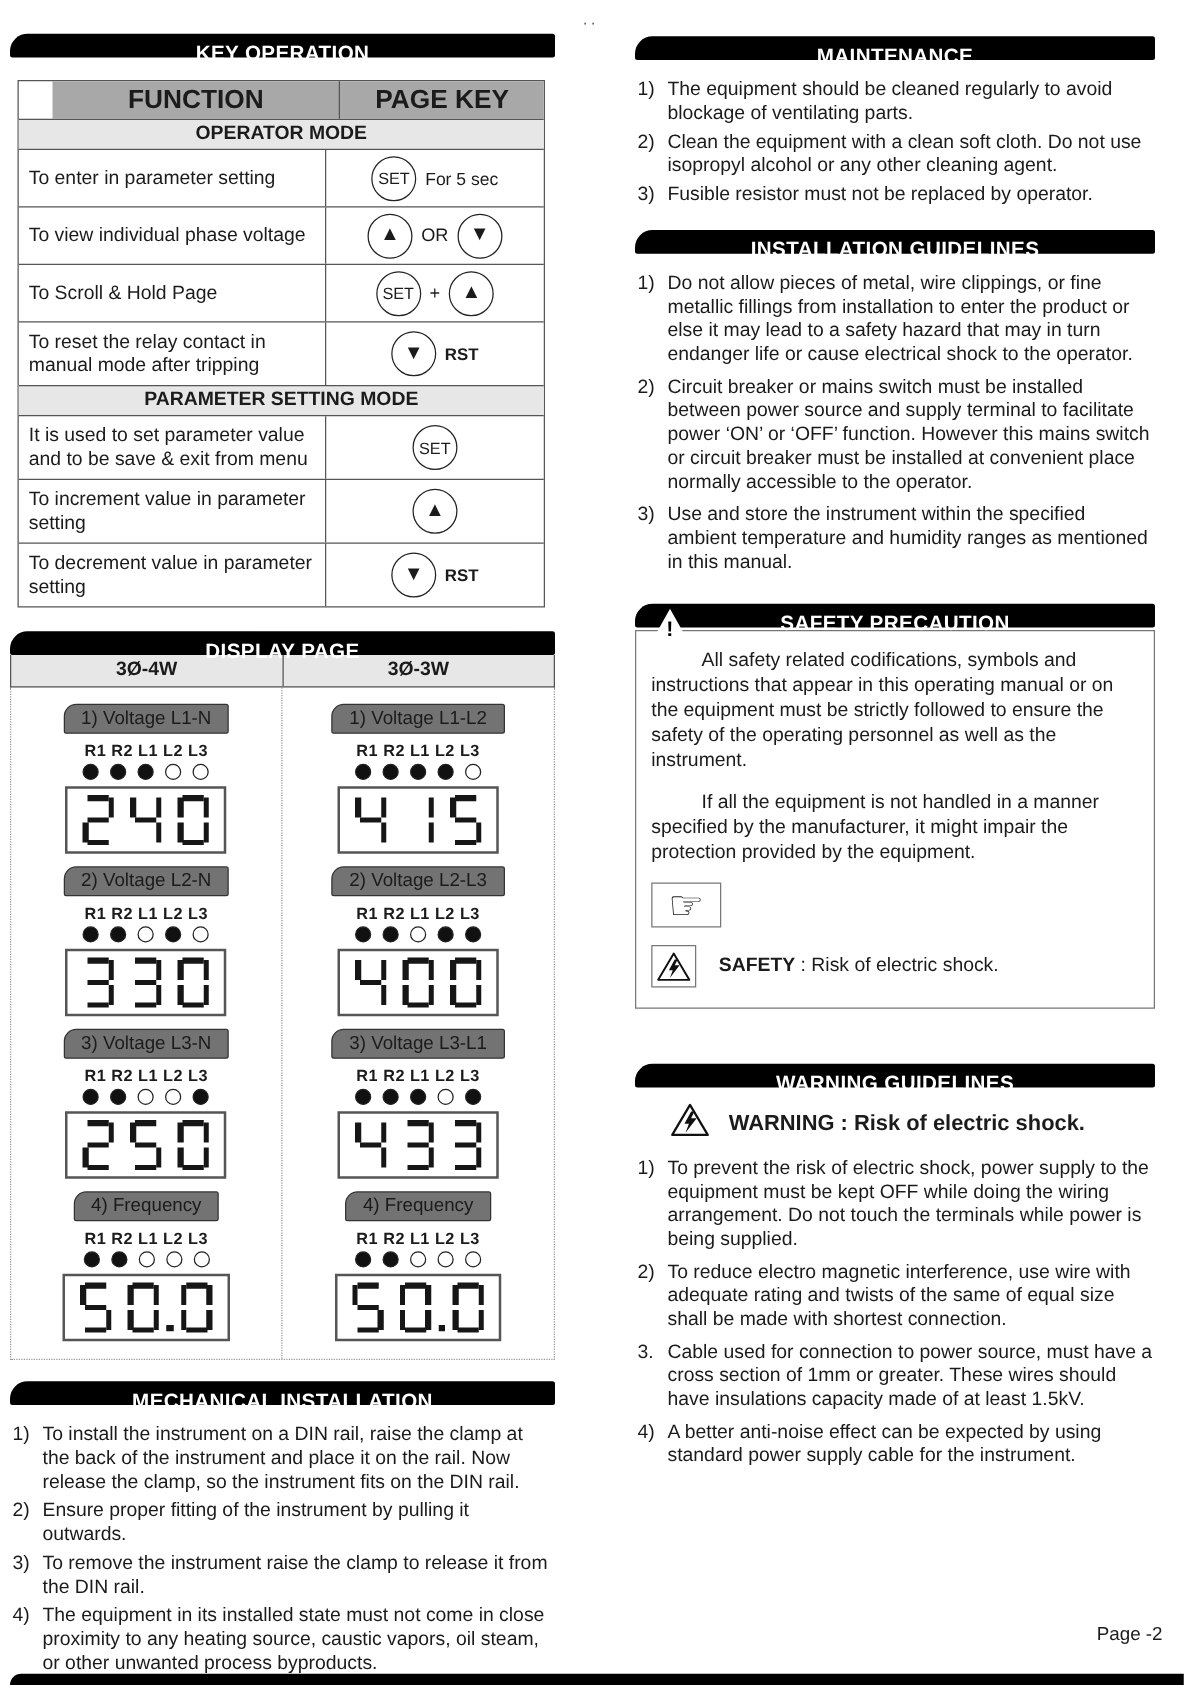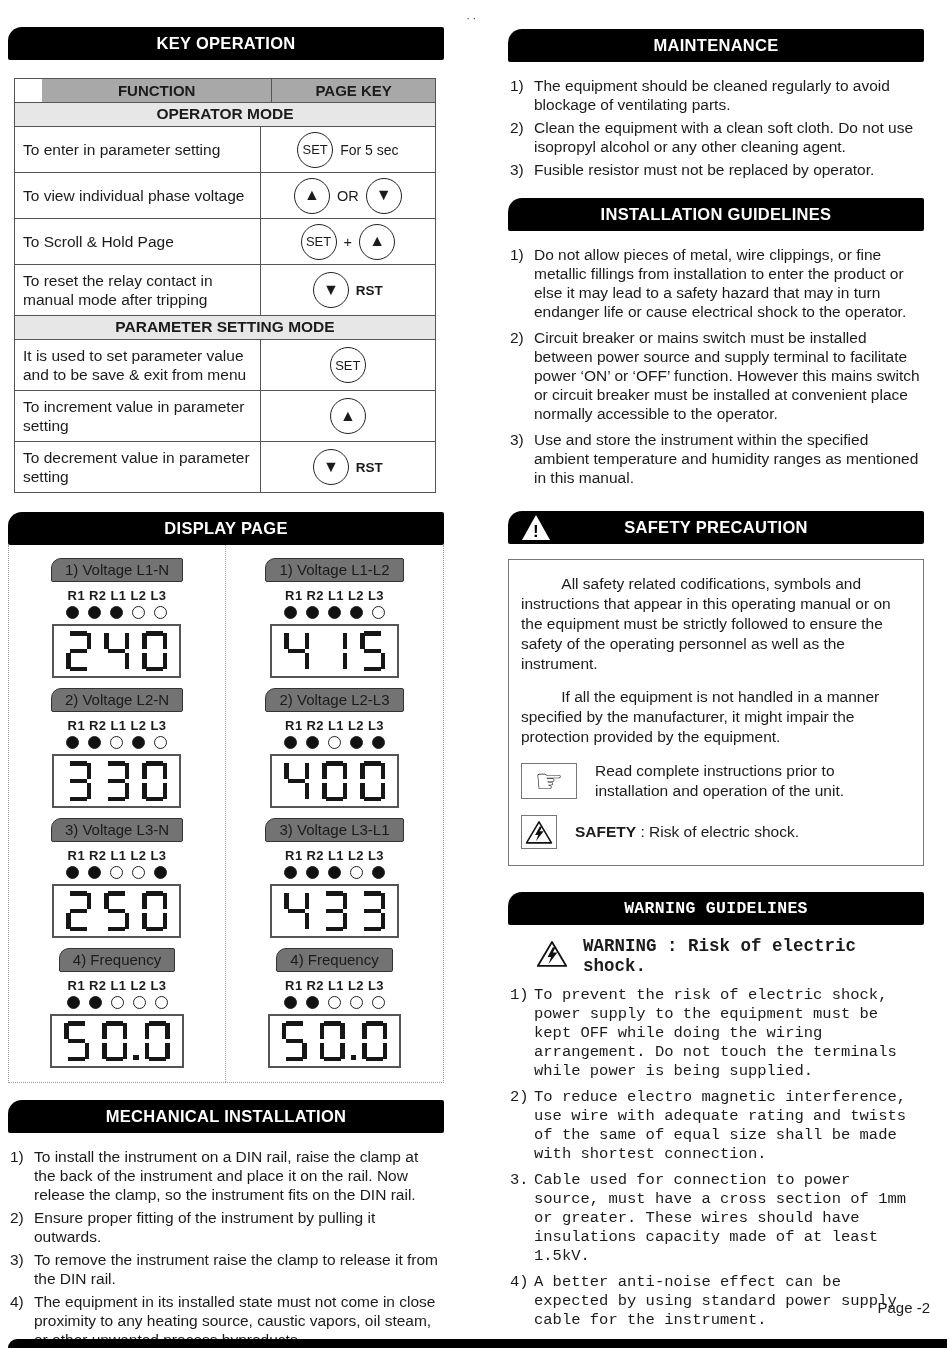--- a/index.html
+++ b/index.html
@@ -1,24 +1,24 @@
 <!DOCTYPE html>
 <html><head>
 <meta charset="utf-8">
 <style>
   html,body{margin:0;padding:0;background:#fff;}
   body{width:950px;height:1348px;position:relative;font-family:"Liberation Sans",sans-serif;color:#1b1b1b;overflow:hidden;}
   .col-left{position:absolute;left:8px;top:27px;width:436px;}
   .col-right{position:absolute;left:508px;top:29px;width:416px;}
-  .bar{background:#000;color:#fff;font-weight:bold;font-size:16.5px;height:33px;line-height:33px;text-align:center;border-radius:14px 2px 2px 2px;letter-spacing:.3px;}
+  .bar{background:#000;color:#fff;font-weight:bold;font-size:16.5px;height:19px;line-height:33px;text-align:center;border-radius:14px 2px 2px 2px;letter-spacing:.3px;}
   
   .ko-table{margin:18px 8px 0 6px;border:1.5px solid #555;}
   .ko-table > div + div{border-top:1.5px solid #555;}
   .hrow,.krow{display:flex;}
-  .hrow{background:#a8a8a8;font-weight:bold;font-size:15px;margin-left:27px;}
+  .hrow{background:#a8a8a8;font-weight:bold;font-size:21px;margin-left:27px;}
   .hrow .hc{padding:3px 0;text-align:center;}
   .hc1{width:58.5%;border-right:1.5px solid #555;}
   .hc2{width:41.5%;}
   .mrow{background:#e7e7e7;font-weight:bold;font-size:15.5px;text-align:center;padding:2px 0 3px;}
   .fcell{width:58.5%;border-right:1.5px solid #555;display:flex;align-items:center;padding:6px 8px;font-size:15.5px;line-height:19px;box-sizing:border-box;min-height:45px;}
   .kcell{width:41.5%;display:flex;align-items:center;justify-content:center;gap:7px;padding:4px 2px;box-sizing:border-box;}
   .kbtn{width:36px;height:36px;min-width:36px;border:1.8px solid #222;border-radius:50%;background:#fff;display:flex;align-items:center;justify-content:center;font-size:13px;font-weight:normal;box-sizing:border-box;}
   .kbtn.karr{font-size:16px;padding-bottom:1px;}
   .ksep{font-size:14.5px;}
   .kafter{font-size:14px;}
@@ -50,21 +50,21 @@
   .segdot{width:5.5px;height:5.5px;background:#161616;align-self:flex-end;margin:0 -7px 1px -7px;}
   
   .list{margin-top:14px;}
   .li{display:flex;font-size:15.5px;line-height:19px;margin-bottom:4px;}
   .lm{flex:0 0 26px;padding-left:2px;box-sizing:border-box;}
   .lt{flex:1;}
   .list.sp .li{margin-bottom:7px;}
   
   .sp-bar{position:relative;}
   .sp-tri{position:absolute;left:13px;top:3px;}
-  .sp-box{margin-top:15px;border:1.5px solid #777;padding:14px 10px 16px 12px;font-size:15.5px;line-height:20px;}
+  .sp-box{margin-top:2px;border:1.5px solid #777;padding:14px 10px 16px 12px;font-size:15.5px;line-height:20px;}
   .sp-box p{margin:0;text-indent:2.6em;}
   .sp-box p + p{margin-top:13px;}
   .note{display:flex;align-items:center;gap:18px;margin-top:14px;}
   .icobox{border:1.5px solid #777;display:flex;align-items:center;justify-content:center;background:#fff;box-sizing:border-box;}
   .hand{width:56px;height:36px;font-size:32px;line-height:36px;text-align:center;}
   .elecbox{width:36px;height:34px;}
   .note-text{max-width:312px;}
   .wlabel{font-weight:bold;}
   
   .wg-head{display:flex;align-items:center;gap:15px;margin:11px 0 10px 28px;font-size:17.5px;font-weight:bold;}
@@ -135,20 +135,24 @@
       <div class="fcell">To decrement value in parameter setting</div>
       <div class="kcell">
           <span class="kbtn karr">▼</span>
           <span class="kafter krst">RST</span>
         </div>
     </div>
   </div>
 
   <div class="dp-wrap">
     <div class="bar">DISPLAY PAGE</div>
+    <div class="dp-head">
+      <div>3Ø-4W</div>
+      <div>3Ø-3W</div>
+    </div>
     <div class="dp-body">
       <div class="dp-col">
         <div class="panel">
           <div class="plabel">1) Voltage L1-N</div>
           <div class="ledlbl">R1 R2 L1 L2 L3</div>
           <div class="leds">
               <span class="led on"></span>
               <span class="led on"></span>
               <span class="led on"></span>
               <span class="led"></span>
@@ -494,35 +498,34 @@
             <text x="15" y="23" text-anchor="middle" font-size="17" font-weight="bold" fill="#000">!</text>
           </svg>
       </span>
       <span>SAFETY PRECAUTION</span>
     </div>
     <div class="sp-box">
       <p>All safety related codifications, symbols and instructions that appear in this operating manual or on the equipment must be strictly followed to ensure the safety of the operating personnel as well as the instrument.</p>
       <p>If all the equipment is not handled in a manner specified by the manufacturer, it might impair the protection provided by the equipment.</p>
       <div class="note">
         <span class="icobox hand">☞</span>
-        <span class="note-text">Read complete instructions prior to installation and operation of the unit.</span>
       </div>
       <div class="note">
         <span class="icobox elecbox">
           <svg width="28" height="26" viewBox="0 0 36 32">
               <polygon points="18,3 34,30 2,30" fill="none" stroke="#111" stroke-width="2" stroke-linejoin="round"></polygon>
               <polygon points="19,9 13,20 17,20 14,28 24,15 19,15 22,9" fill="#111"></polygon>
             </svg>
         </span>
         <span><span class="wlabel">SAFETY</span><span> : Risk of electric shock.</span></span>
       </div>
     </div>
   </div>
 
-  <div style="margin-top:26px;font-family:Liberation Mono, monospace;">
+  <div style="margin-top:44px;">
     <div class="bar">WARNING GUIDELINES</div>
     <div class="wg-head">
       <span>
         <svg width="32" height="29" viewBox="0 0 36 32">
             <polygon points="18,3 34,30 2,30" fill="none" stroke="#111" stroke-width="2" stroke-linejoin="round"></polygon>
             <polygon points="19,9 13,20 17,20 14,28 24,15 19,15 22,9" fill="#111"></polygon>
           </svg>
       </span>
       <span>WARNING : Risk of electric shock.</span>
     </div>

